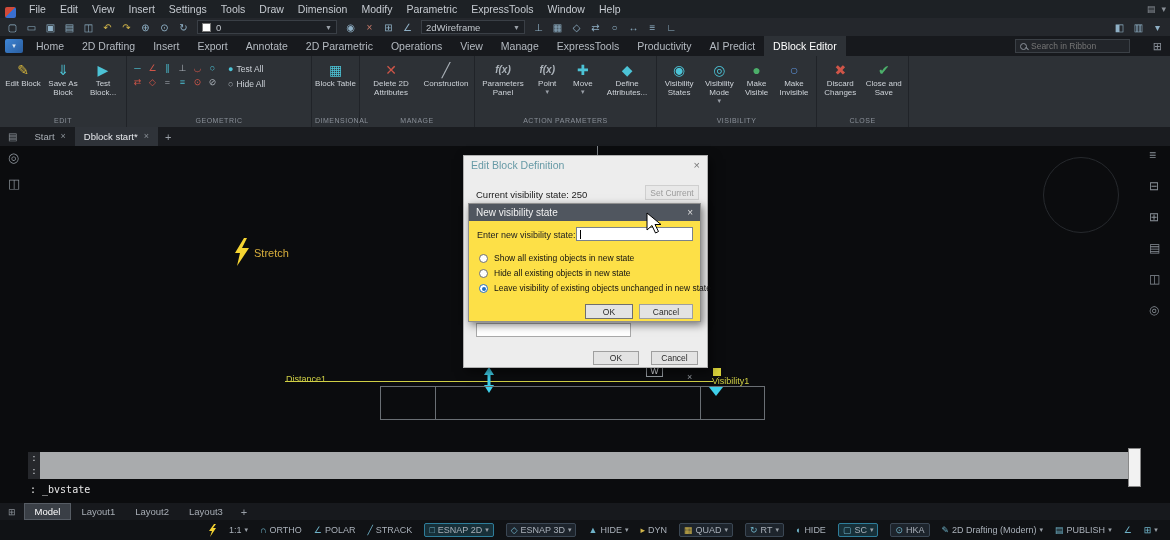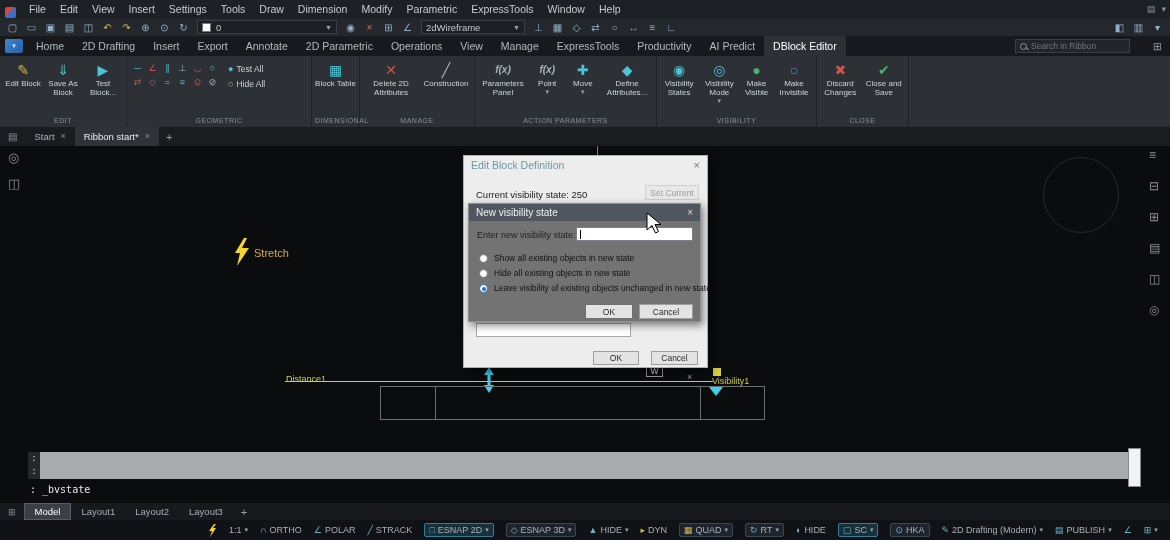--- a/index.html
+++ b/index.html
@@ -66,21 +66,21 @@
 .ysq{position:absolute;width:8px;height:8px;background:#d8d23a}
 .stretchlbl{position:absolute;color:#d8ae3c;font-size:11px}
 
 #dlg1{position:absolute;left:463px;top:155px;width:245px;height:213px;background:#ededed;border:1px solid #b0b0b0;box-shadow:3px 4px 10px rgba(0,0,0,.55);z-index:10}
 #dlg1 .t{height:18px;display:flex;align-items:center;padding:0 7px;font-size:10.5px;color:#679aa6}
 #dlg1 .tx{margin-left:auto;color:#777;font-size:11px}
 .dtext{position:absolute;font-size:9.5px;color:#222}
 .dbtn{position:absolute;background:#e3e3e3;border:1px solid #9f9f9f;font-size:8.5px;color:#2b2b2b;display:flex;align-items:center;justify-content:center}
 .dbtn.dis{color:#9b9b9b;border-color:#cfcfcf;background:#e8e8e8}
 .wstrip{position:absolute;left:12px;top:167px;width:155px;height:14px;background:#fff;border:1px solid #a9a9a9}
-#dlg2{position:absolute;left:468px;top:203px;width:233px;height:119px;background:#737373;border:1px solid #8f8f8f;box-shadow:2px 3px 8px rgba(0,0,0,.5);z-index:11}
+#dlg2{position:absolute;left:468px;top:203px;width:233px;height:119px;background:#fde047;border:1px solid #8f8f8f;box-shadow:2px 3px 8px rgba(0,0,0,.5);z-index:11}
 #dlg2 .t{height:17px;background:#50565f;display:flex;align-items:center;padding:0 7px;font-size:10px;color:#f2f2f2}
 #dlg2 .tx{margin-left:auto;color:#ddd;font-size:10px}
 .ninput{position:absolute;left:107px;top:23px;width:117px;height:14px;background:#fff;border:1px solid #7a828c}
 .caretline{position:absolute;left:3px;top:2px;width:1px;height:9px;background:#000}
 .radio{position:absolute;width:9px;height:9px;border:1px solid #707070;border-radius:50%;background:#fff}
 .radio.sel{border-color:#2b6fb8}
 .radio.sel::after{content:"";position:absolute;inset:1.5px;border-radius:50%;background:#1f6fc4}
 .rlab{position:absolute;font-size:8.5px;color:#111;white-space:nowrap}
 
 #cmdgutter{position:absolute;left:28px;top:452px;width:12px;height:27px;background:#26282c;color:#cfd3d8;font-family:"DejaVu Sans Mono",monospace;font-size:9px;line-height:13px;text-align:center}
@@ -326,21 +326,21 @@
   </div>
     </div>
 
   <div id="doctabs">
     <span class="dticon">▤</span>
     <span class="dtab">
       <span>Start</span>
       <span class="dclose">×</span>
     </span>
     <span class="dtab active">
-      <span>Ribbon start*</span>
+      <span>Dblock start*</span>
       <span class="dclose">×</span>
     </span>
     <span class="dplus">+</span>
   </div>
 
   <div id="canvas">
     <span class="sideic" style="left:8px;top:4px;font-size:13px">◎</span>
     <span class="sideic" style="left:8px;top:30px;font-size:13px">◫</span>
 
     <span class="sideic" style="left:1149px;top:2px">≡</span>

